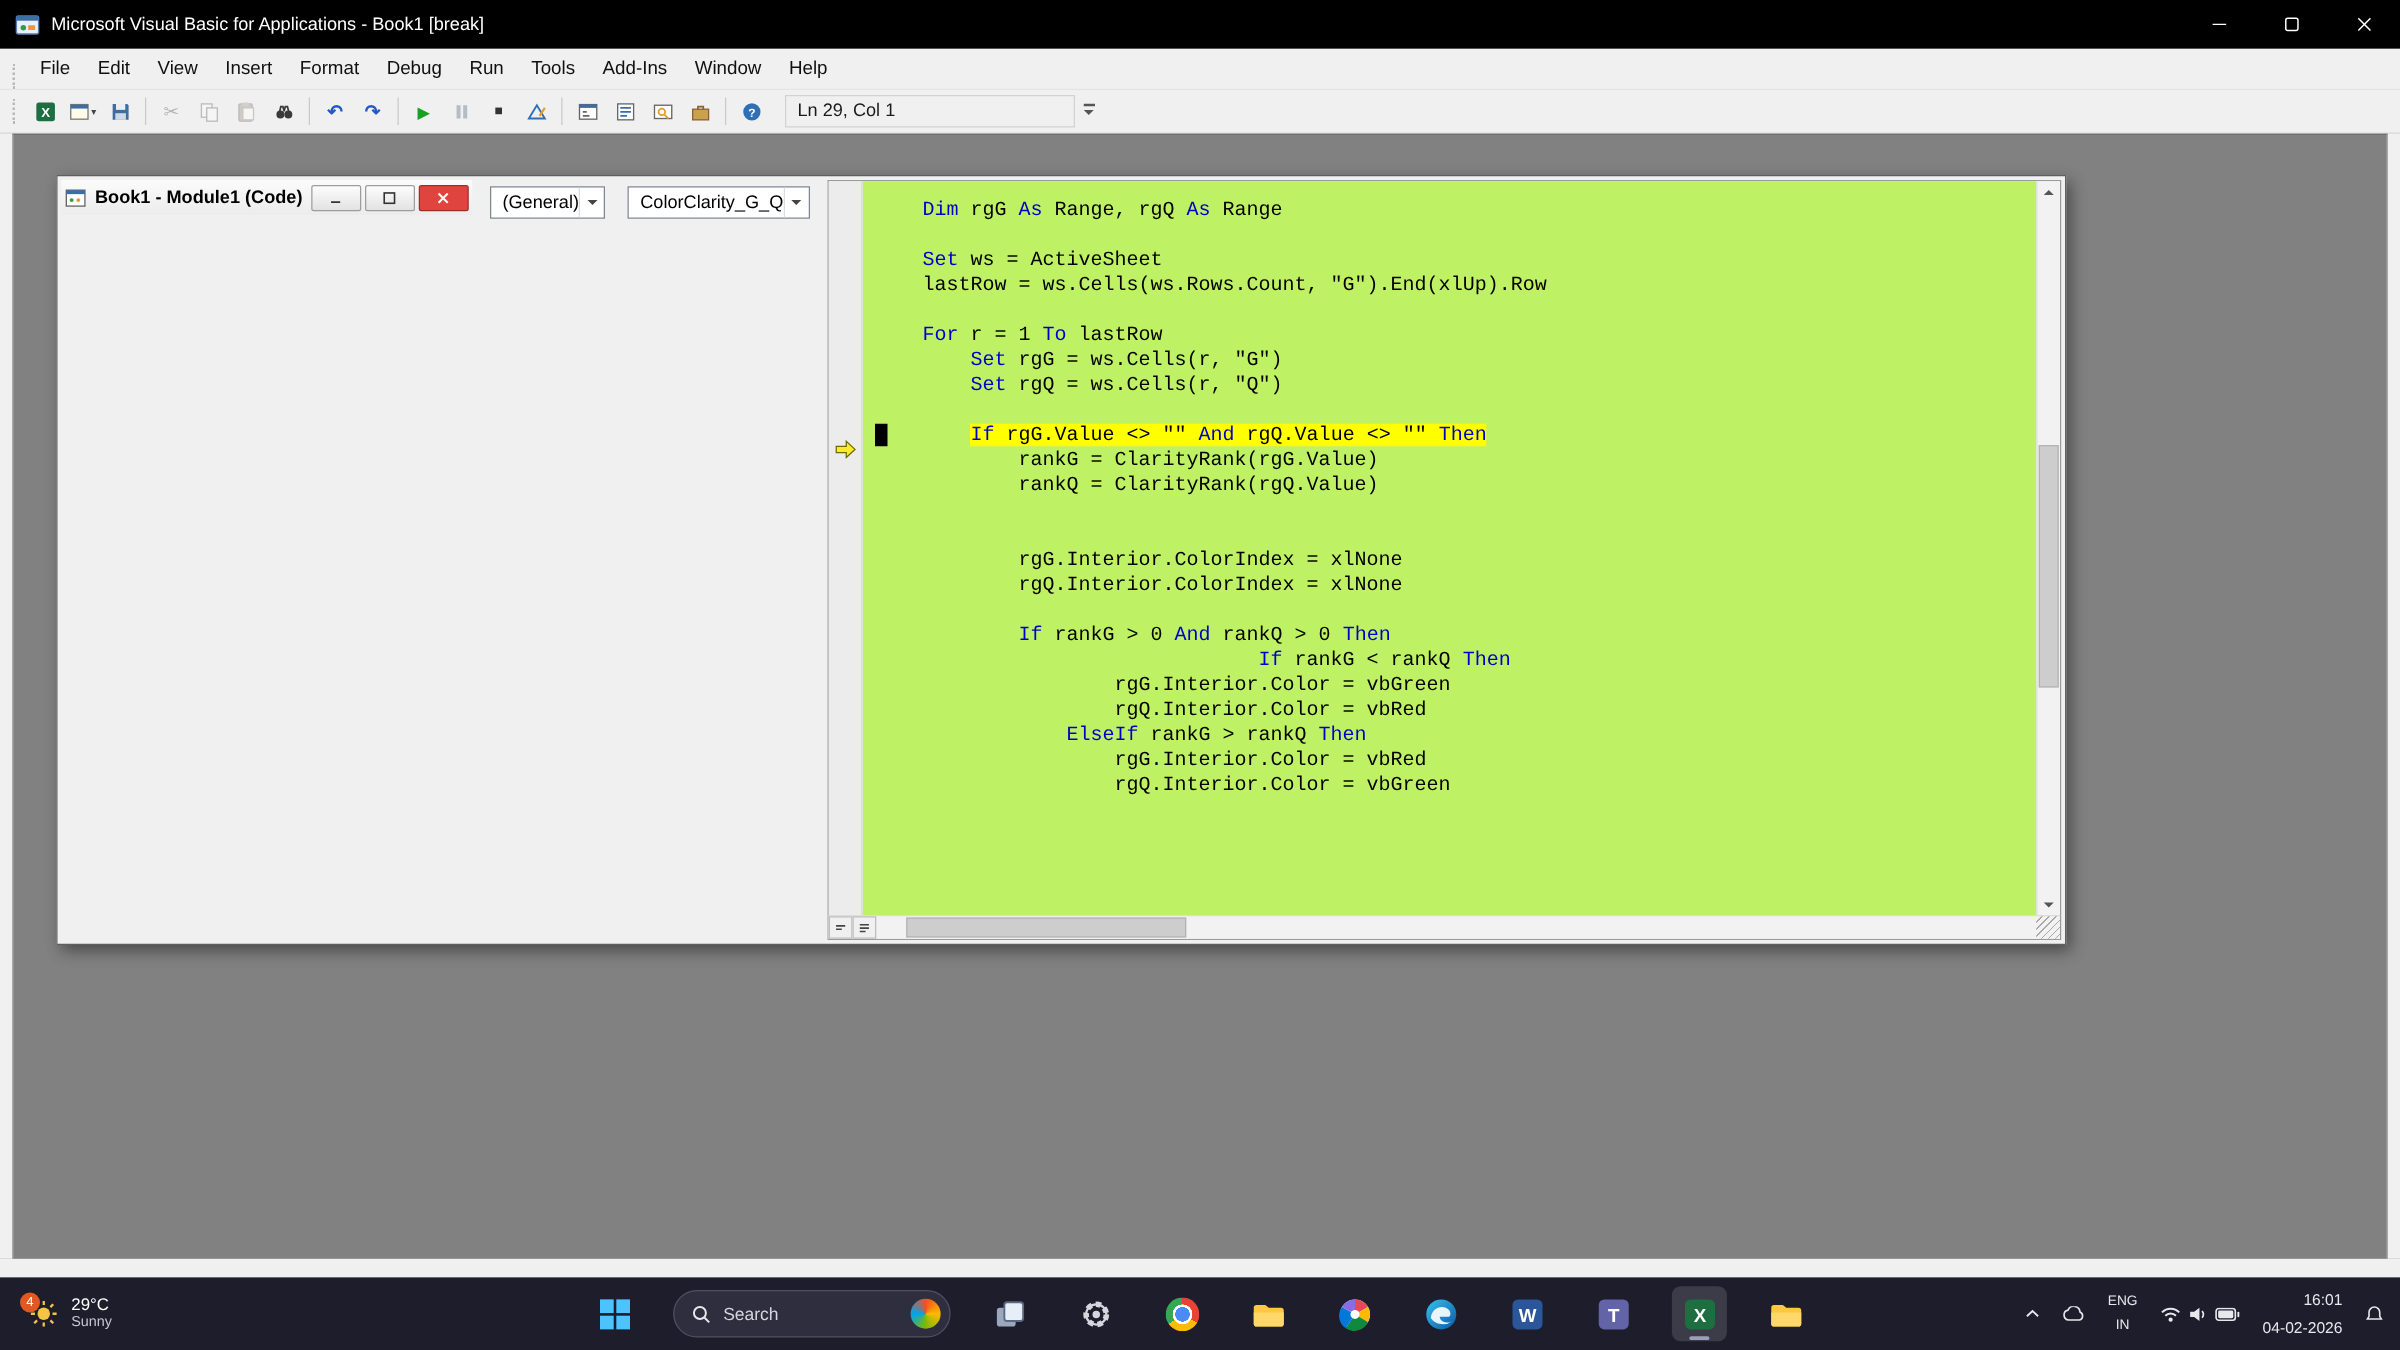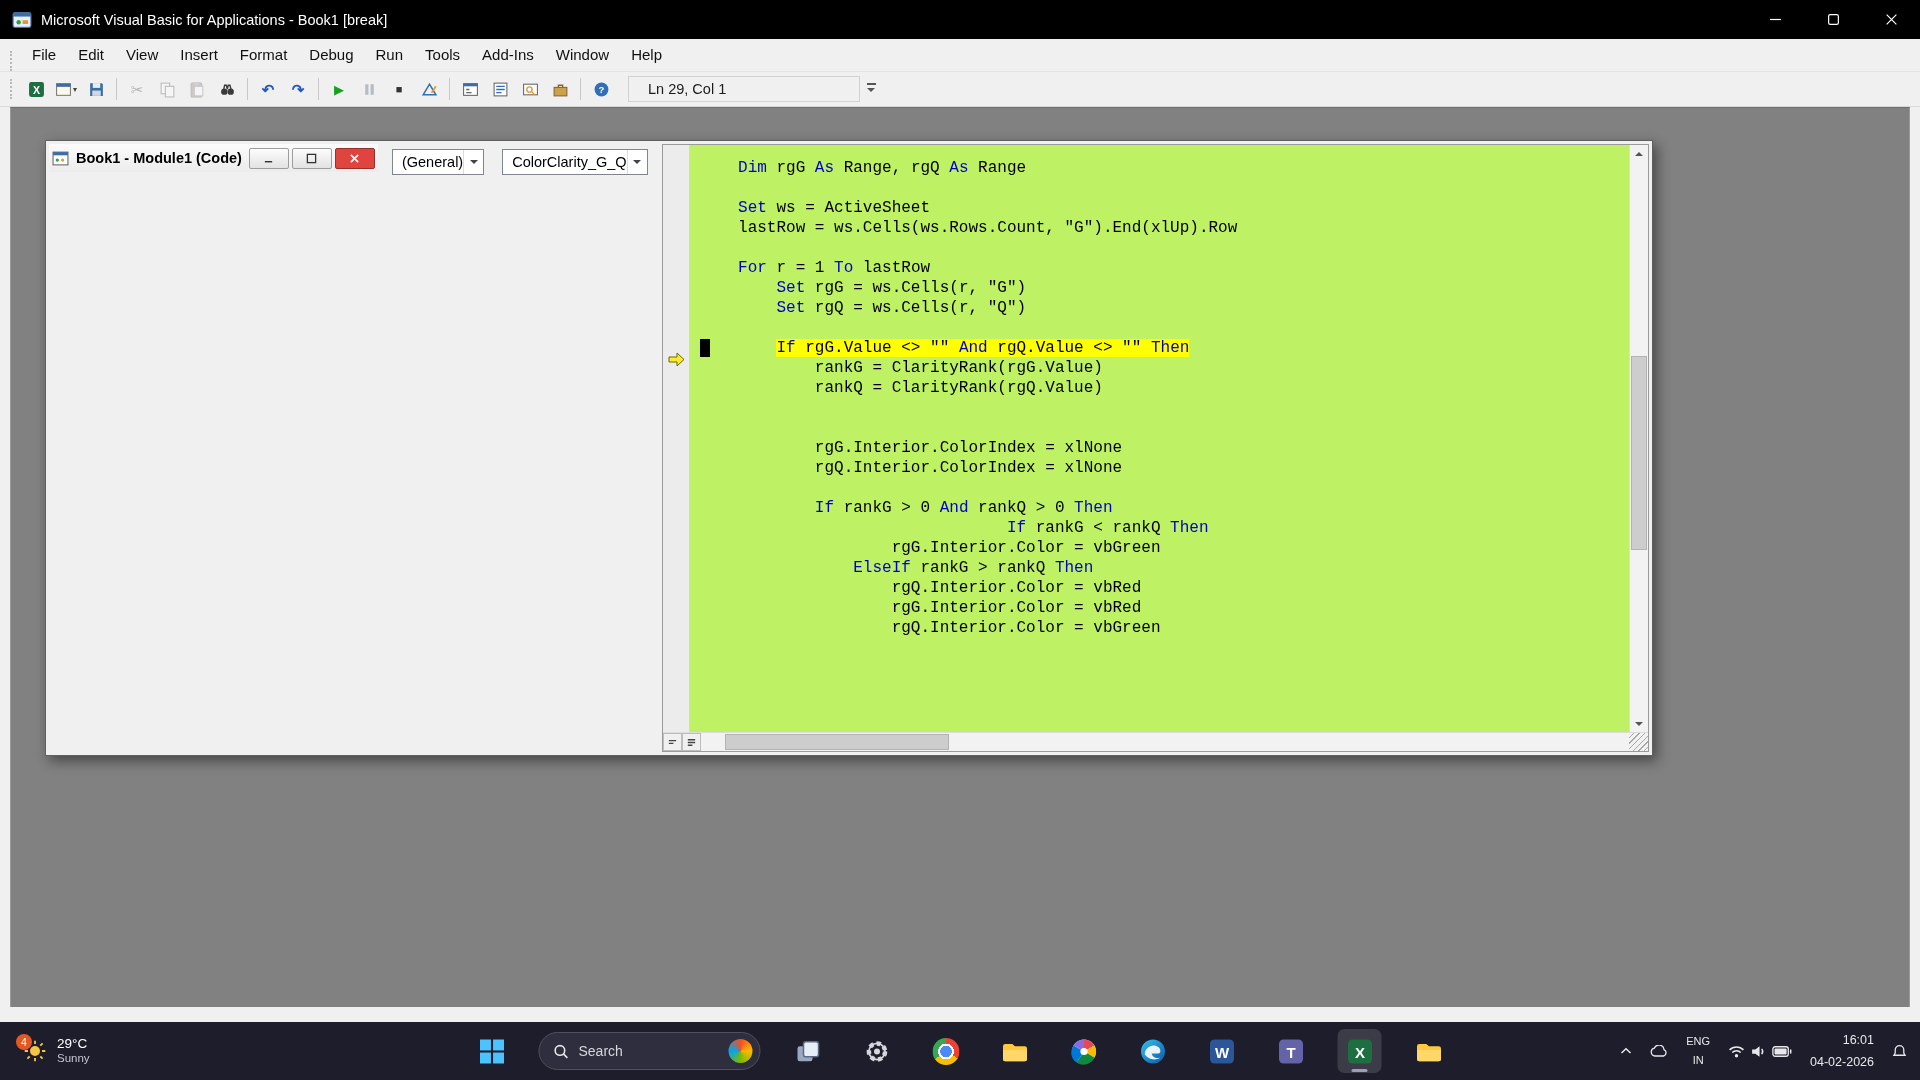--- a/index.html
+++ b/index.html
@@ -23,21 +23,21 @@
 
   
   #toolbar{height:35px;background:#f0f0f0;display:flex;align-items:center;padding-left:6px;flex:0 0 auto;border-bottom:1px solid #d8d8d8}
   #toolbar-items{display:flex;align-items:center}
   .tool-btn{width:30px;height:28px;display:flex;align-items:center;justify-content:center;position:relative;border-radius:3px}
   .tool-btn svg{width:17px;height:17px}
   .tool-btn .g{font-size:15px;line-height:1}
   .tool-btn.disabled{opacity:.38;filter:grayscale(.7)}
   .mini-dd{font-size:8px;color:#444;margin-left:1px}
   .tool-sep{width:1px;height:22px;background:#c9c9c9;margin:0 5px}
-  .pos-box{margin-left:12px;width:232px;height:26px;border:1px solid #d2d2d2;display:flex;align-items:center;padding-left:19px;font-size:14.5px;color:#1b1b1b;background:#f0f0f0}
+  .pos-box{margin-left:12px;width:232px;height:26px;border:1px solid #d2d2d2;display:flex;align-items:center;padding-left:9px;font-size:14.5px;color:#1b1b1b;background:#f0f0f0}
   .tb-overflow{width:18px;height:28px;display:flex;flex-direction:column;align-items:center;justify-content:center;gap:2px;margin-left:2px}
   .tb-overflow .bar{width:9px;height:2px;background:#555}
   .tb-overflow .tri{border:4px solid transparent;border-top-color:#555;margin-top:1px}
 
   
   #workspace{flex:1;min-height:0;background:#f0f0f0;display:flex}
   #mdi{flex:1;margin:0 10px;background:var(--mdi-gray,#818181);position:relative;border-top:1px solid #6f6f6f;border-left:1px solid #9a9a9a;border-right:1px solid #9a9a9a}
   #bottom-strip{height:15px;background:#f0f0f0;flex:0 0 auto}
 
   
@@ -339,22 +339,22 @@
                   <div class="code-line"><span>            </span><span><span>rankG = ClarityRank(rgG.Value)</span></span></div>
                   <div class="code-line"><span>            </span><span><span>rankQ = ClarityRank(rgQ.Value)</span></span></div>
                   <div class="code-line"><span></span><span></span></div>
                   <div class="code-line"><span></span><span></span></div>
                   <div class="code-line"><span>            </span><span><span>rgG.Interior.ColorIndex = xlNone</span></span></div>
                   <div class="code-line"><span>            </span><span><span>rgQ.Interior.ColorIndex = xlNone</span></span></div>
                   <div class="code-line"><span></span><span></span></div>
                   <div class="code-line"><span>            </span><span><span class="kw">If</span><span> rankG &gt; 0 </span><span class="kw">And</span><span> rankQ &gt; 0 </span><span class="kw">Then</span></span></div>
                   <div class="code-line"><span>                                </span><span><span class="kw">If</span><span> rankG &lt; rankQ </span><span class="kw">Then</span></span></div>
                   <div class="code-line"><span>                    </span><span><span>rgG.Interior.Color = vbGreen</span></span></div>
+                  <div class="code-line"><span>                    </span><span><span>rgQ.Interior.Color = vbRed</span></span></div>
                   <div class="code-line"><span>                </span><span><span class="kw">ElseIf</span><span> rankG &gt; rankQ </span><span class="kw">Then</span></span></div>
-                  <div class="code-line"><span>                    </span><span><span>rgQ.Interior.Color = vbRed</span></span></div>
                   <div class="code-line"><span>                    </span><span><span>rgG.Interior.Color = vbRed</span></span></div>
                   <div class="code-line"><span>                    </span><span><span>rgQ.Interior.Color = vbGreen</span></span></div>
                 </div>
             </div>
             <div class="vscroll">
               <div class="scroll-arrow">
                   <span class="arr up"></span>
                 </div>
               <div class="vthumb"></div>
               <div class="scroll-arrow down">

